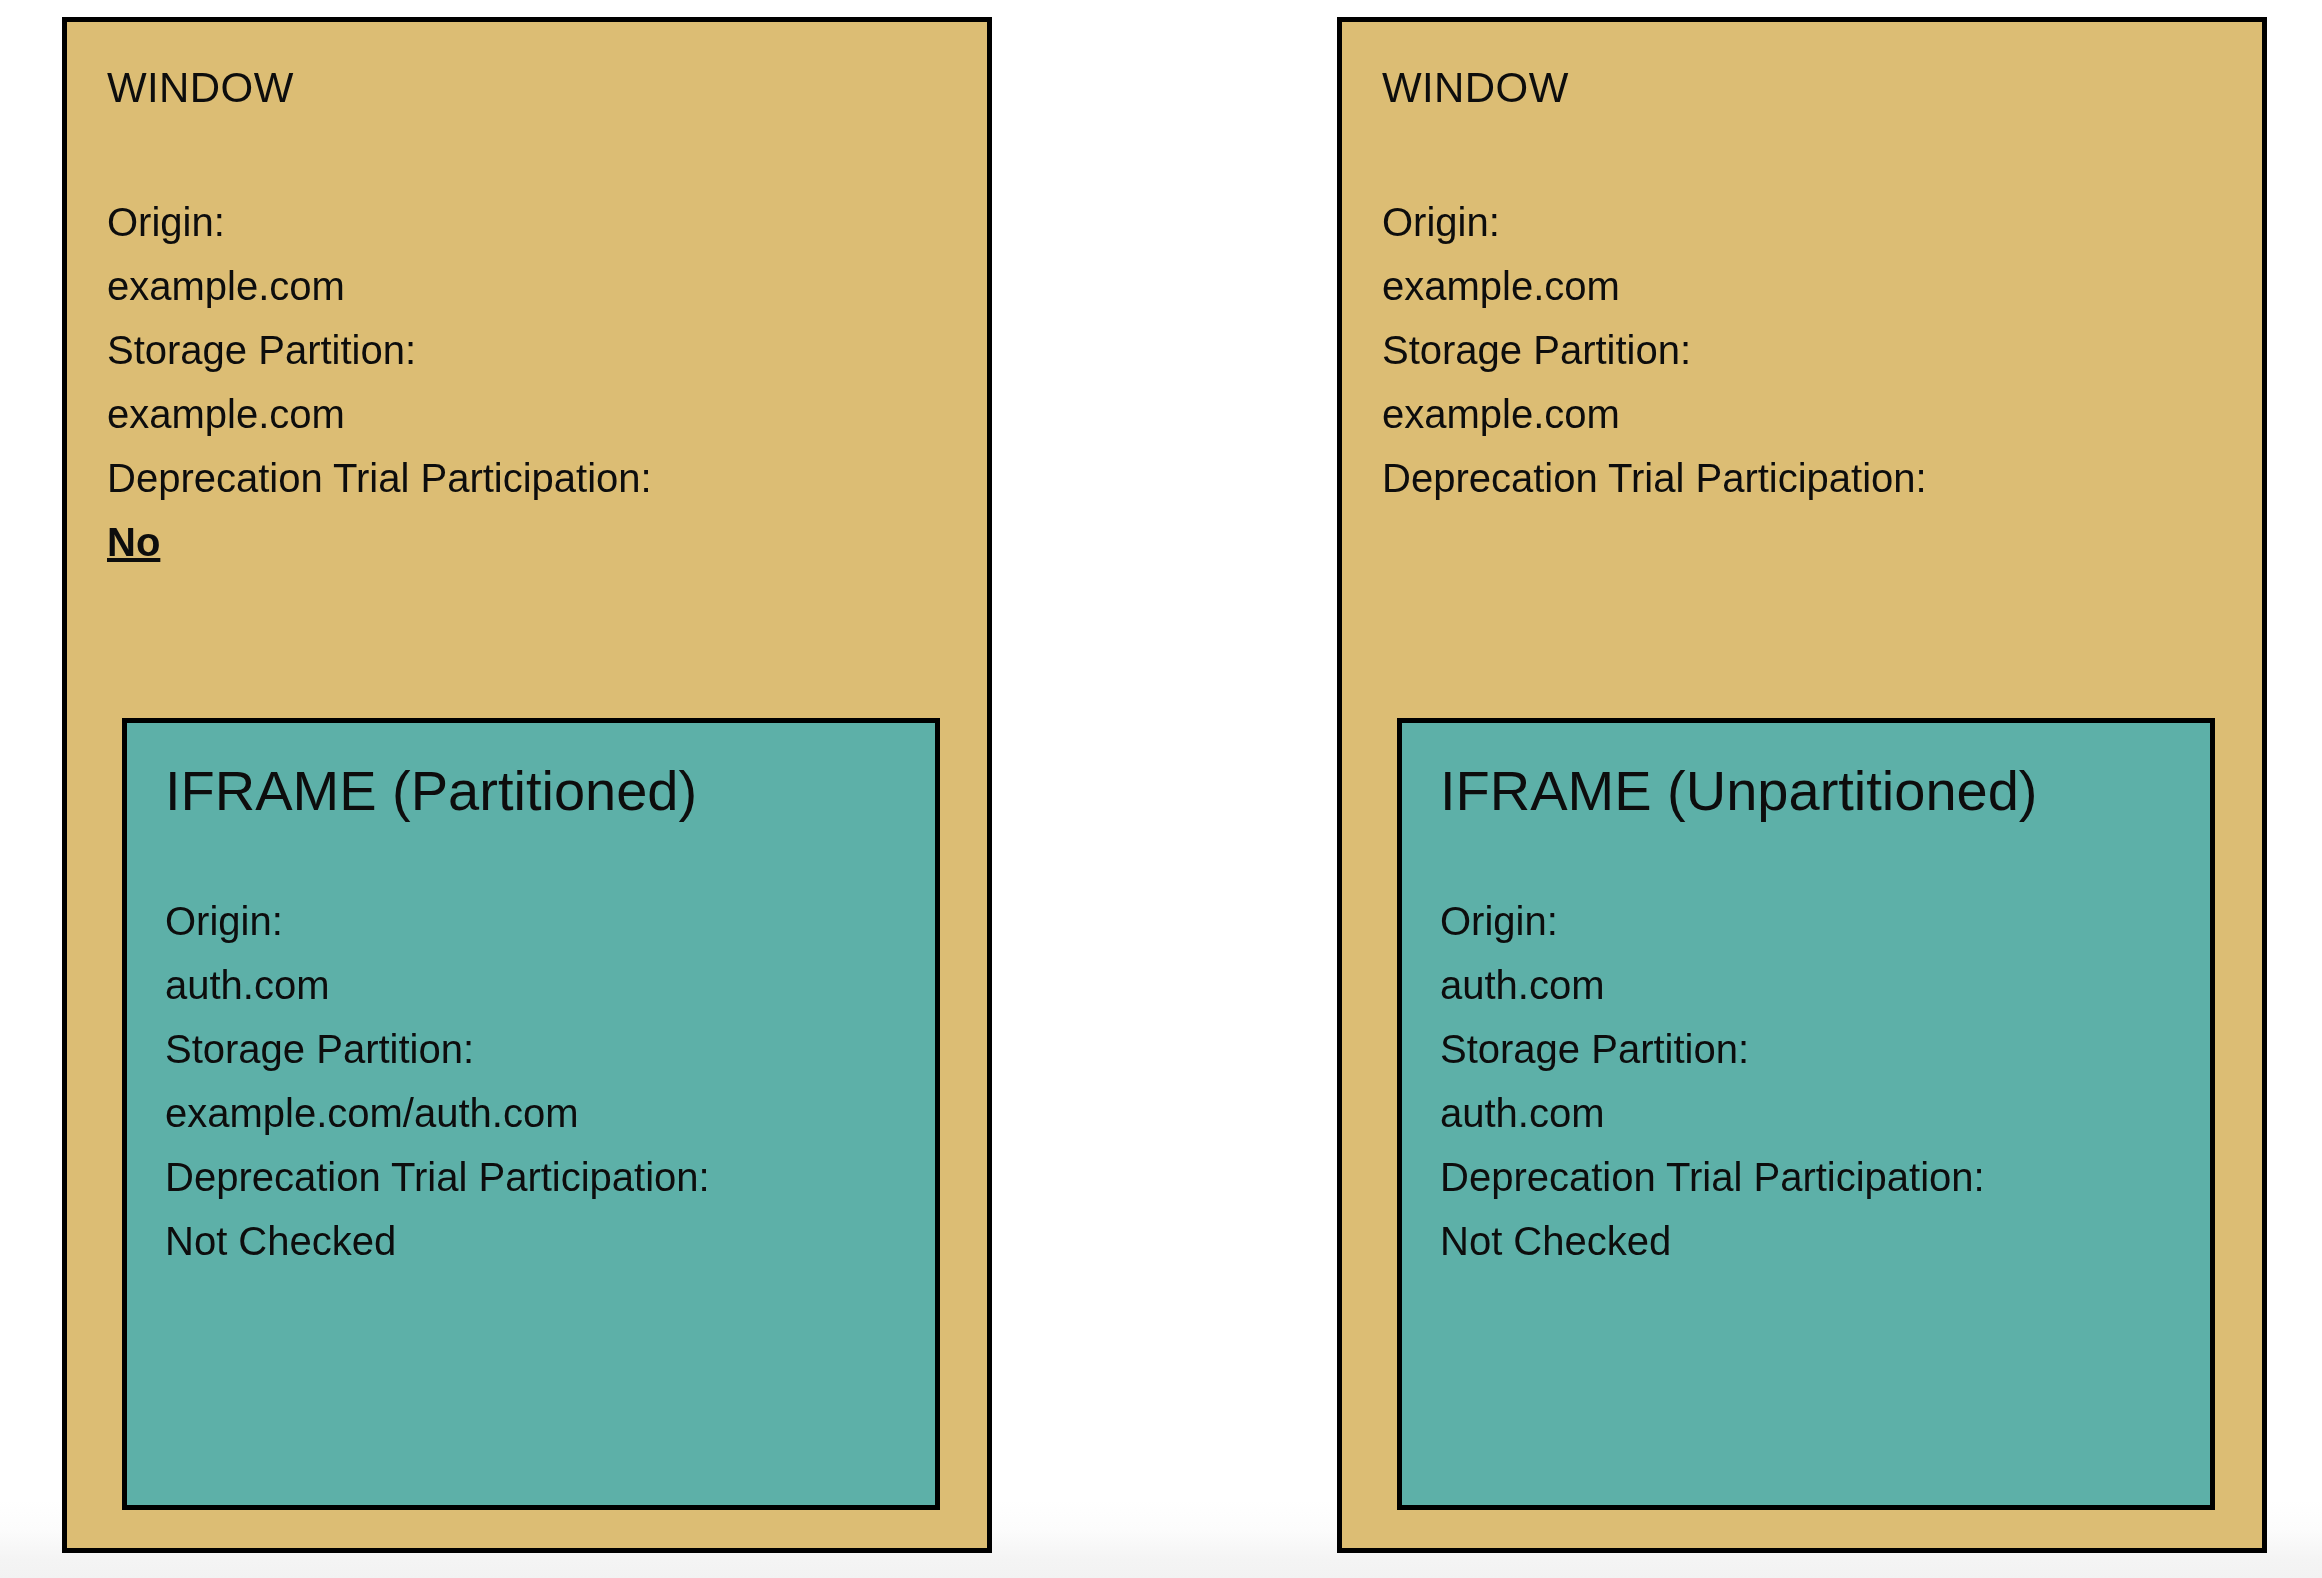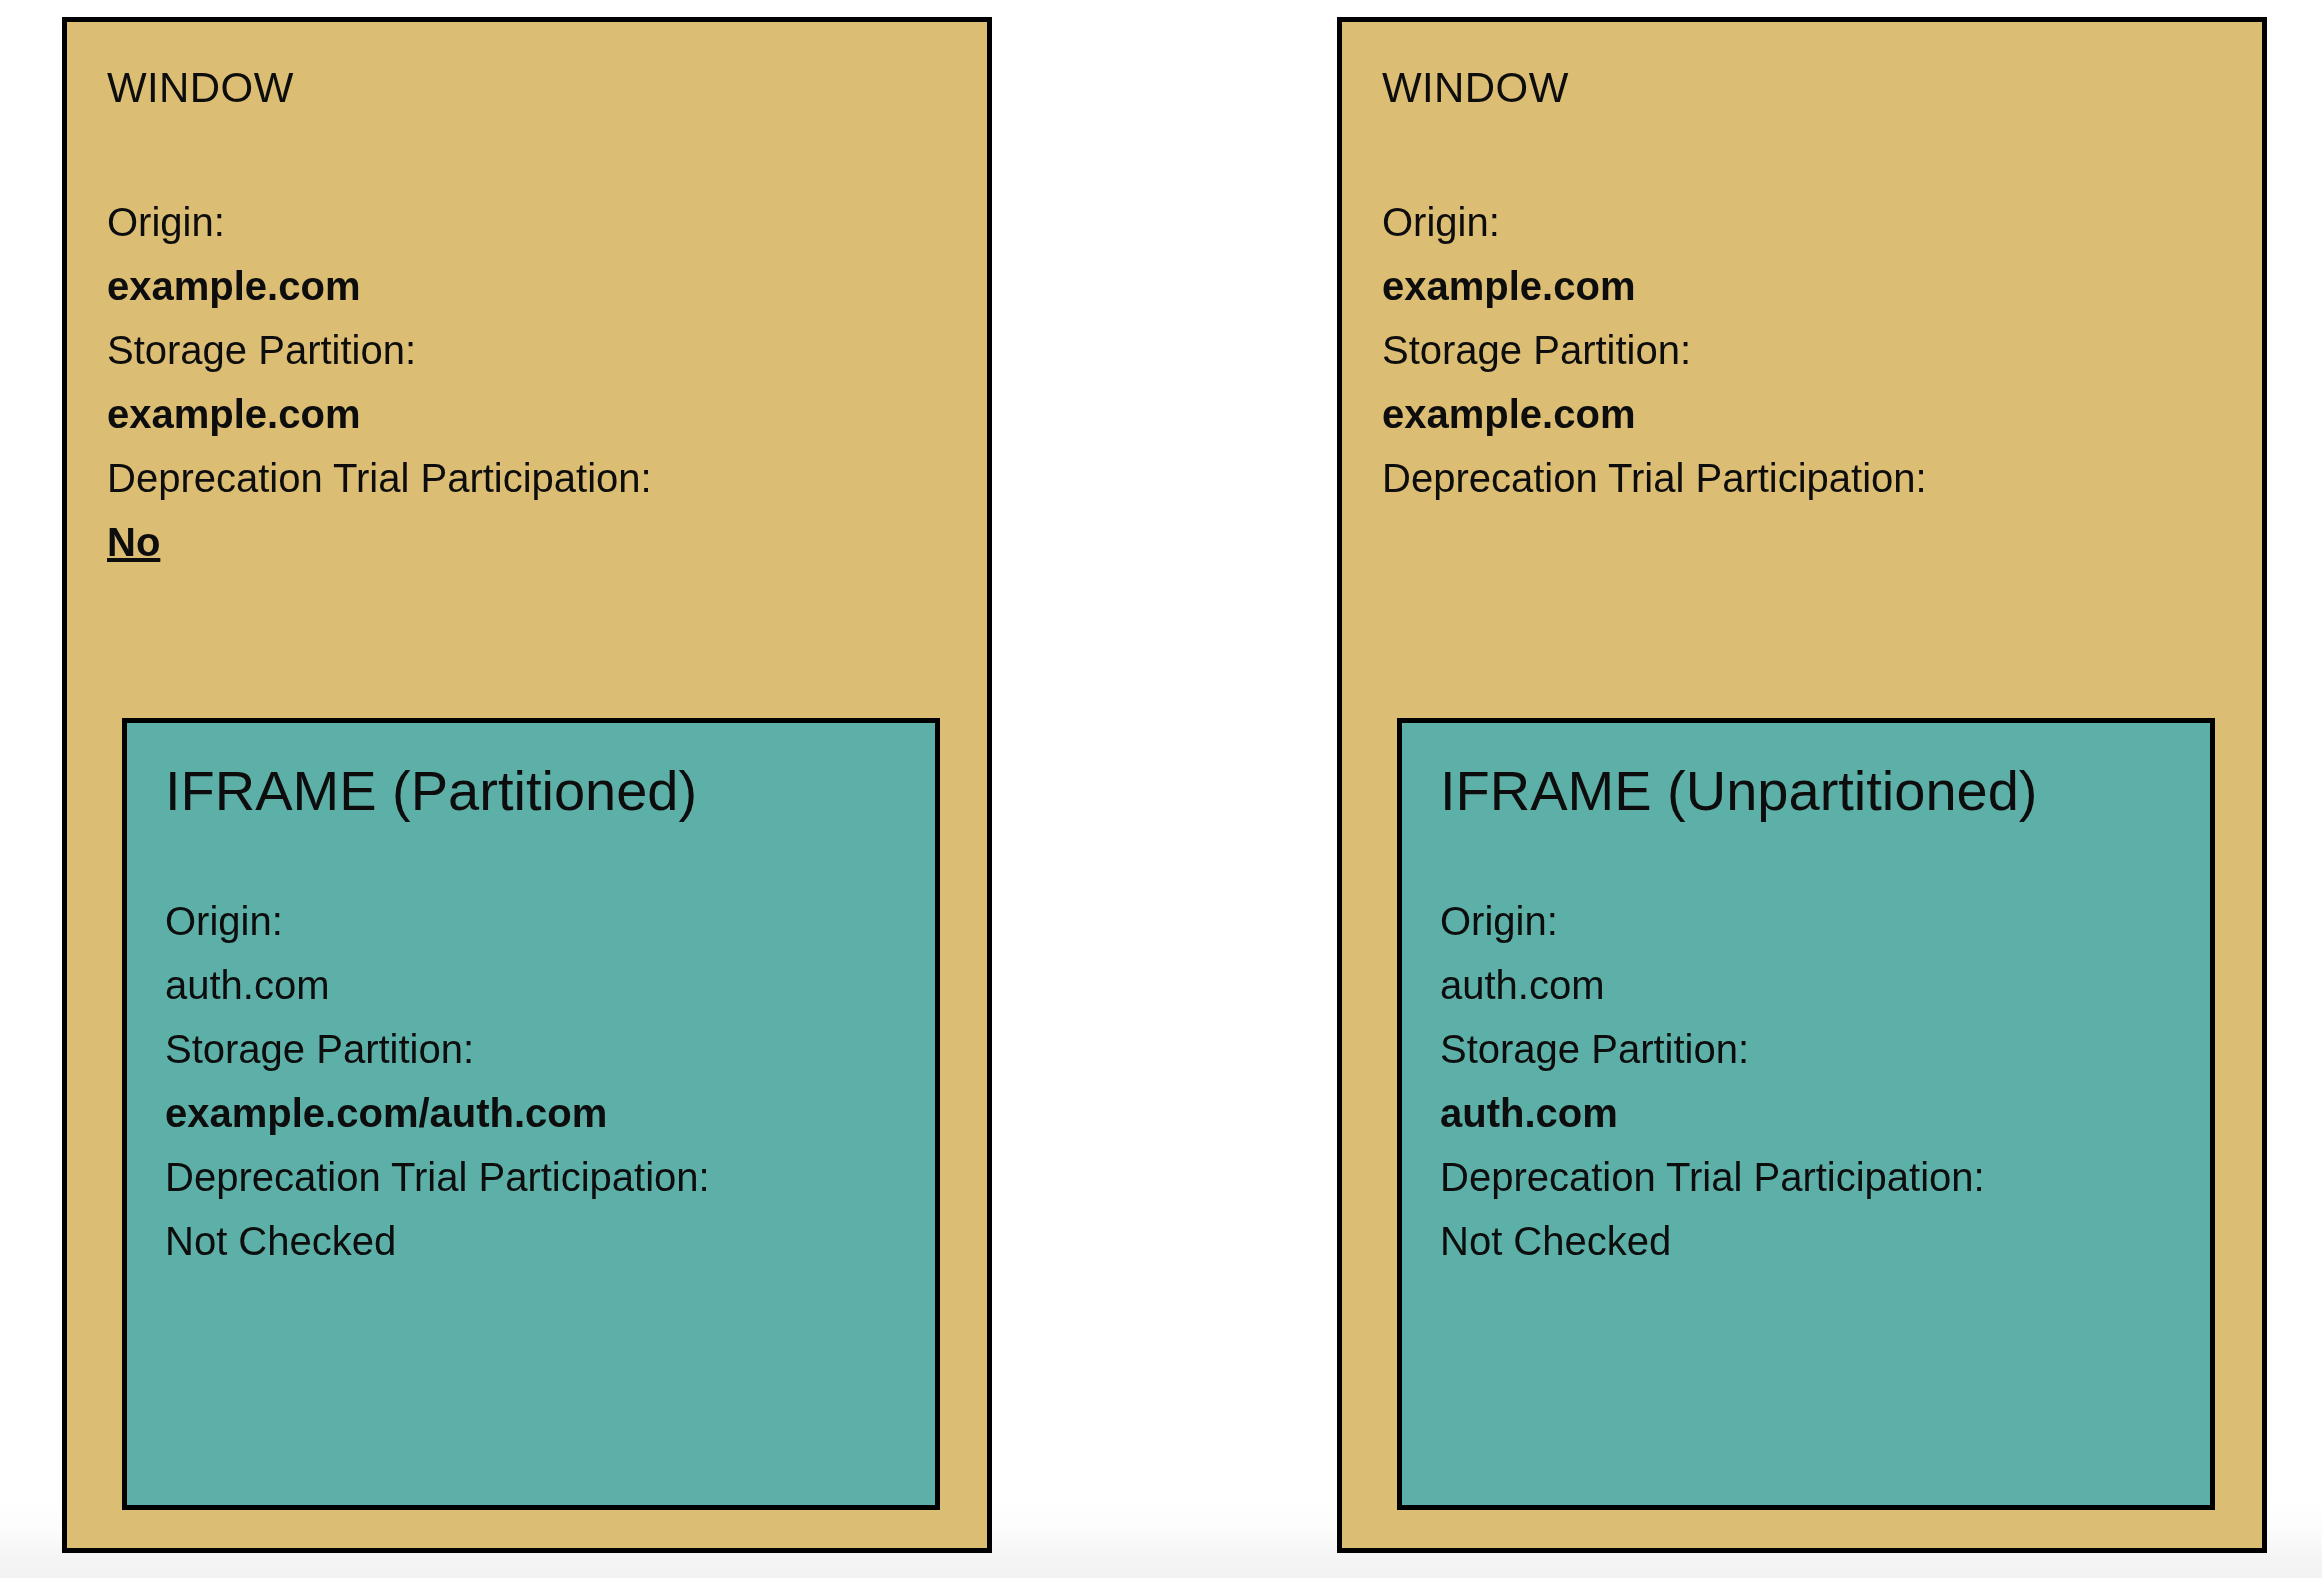--- a/index.html
+++ b/index.html
@@ -67,21 +67,21 @@
   .window-field {
     position: absolute;
     left: 40px;
     font-size: 40px;
     line-height: 64px;
     color: #0d0d0d;
     white-space: nowrap;
   }
 
   .window-field .f-label { display: block; font-weight: 400; }
-  .window-field .f-value { display: block; font-weight: 700; }
+  .window-field .f-value { display: block; font-weight: 400; }
   .window-field .f-value.bold { font-weight: 700; text-decoration: underline; }
 
   .wf-origin    { top: 168px; }
   .wf-storage   { top: 296px; }
   .wf-trial     { top: 424px; }
 
   
   .iframe-panel {
     position: absolute;
     background: #5db0a8;
@@ -106,21 +106,21 @@
     position: absolute;
     left: 38px;
     font-size: 40px;
     line-height: 64px;
     color: #0d0d0d;
     white-space: nowrap;
   }
 
   .iframe-field .f-label { display: block; font-weight: 400; }
   .iframe-field .f-value { display: block; font-weight: 400; }
-  .iframe-field .f-value.bold { font-weight: 700; }
+  .iframe-field .f-value.bold { font-weight: 400; }
 
   .if-origin  { top: 166px; }
   .if-storage { top: 294px; }
   .if-trial   { top: 422px; }
 </style>
 </head>
 <body>
 
 <div class="page-backdrop"></div>
 

